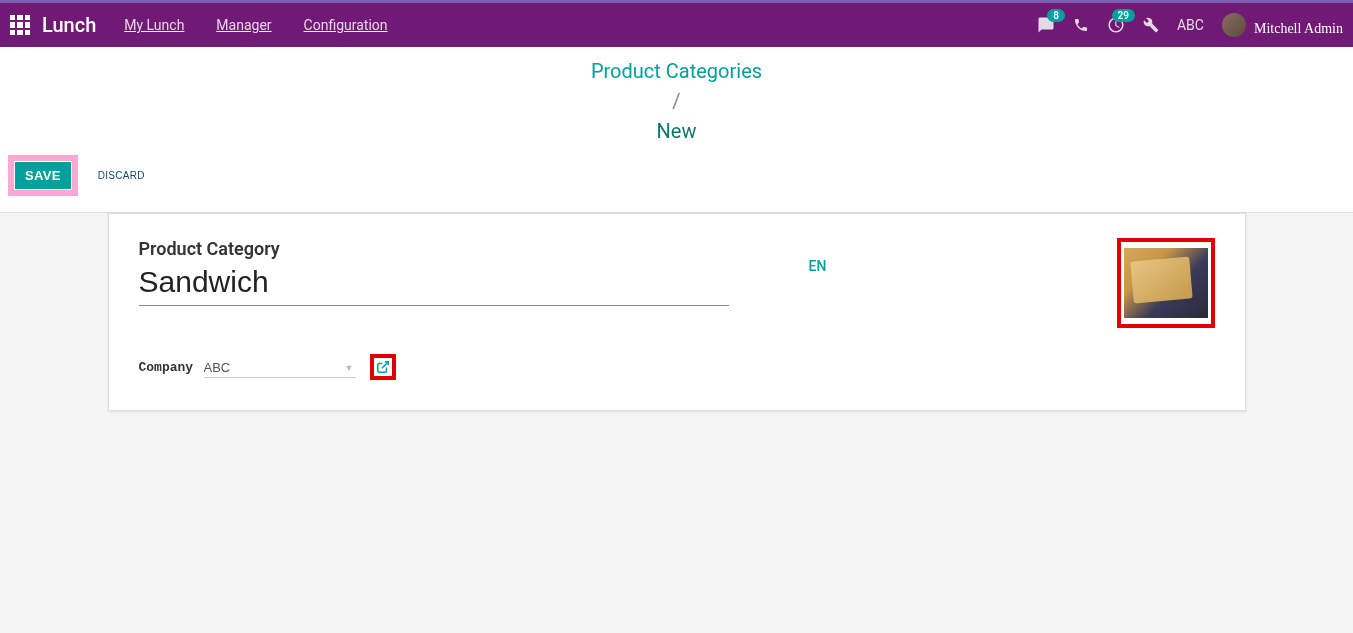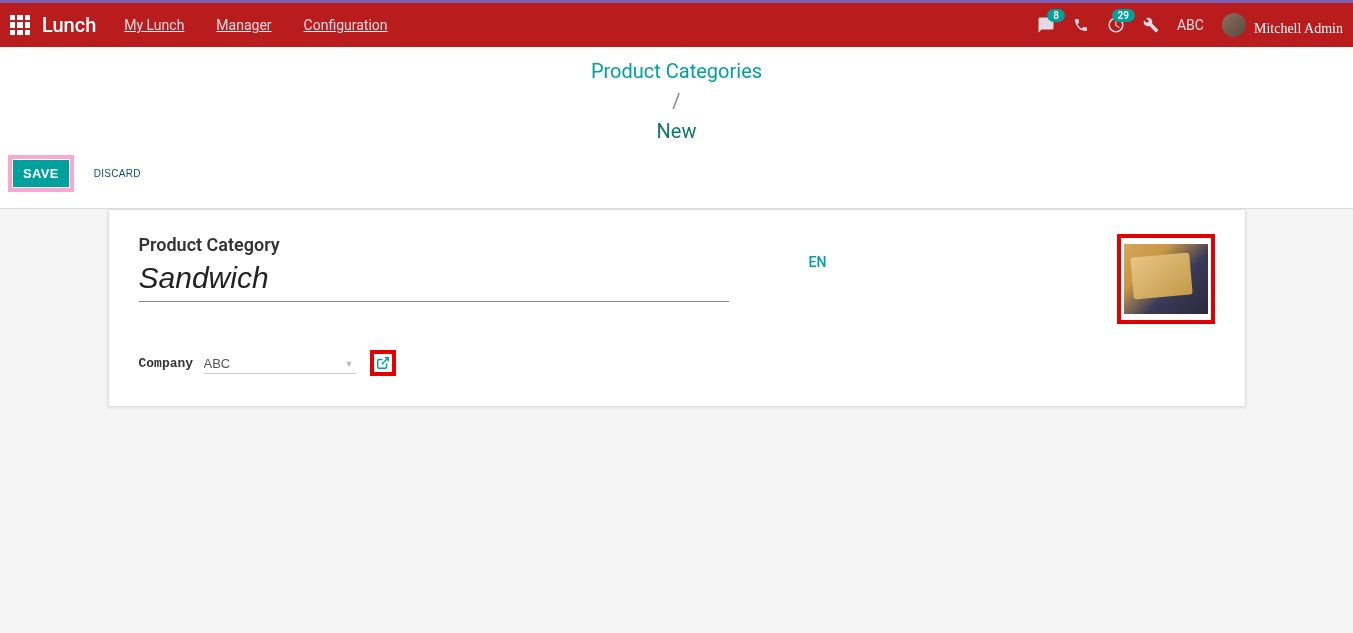--- a/index.html
+++ b/index.html
@@ -12,21 +12,21 @@
       background: #f5f5f5;
       width: 1353px;
       height: 633px;
       overflow: hidden;
     }
     .top-purple-line {
       height: 3px;
       background: #7c5fb3;
     }
     .navbar {
-      background: #b91c1c;
+      background: #701a75;
       height: 44px;
       display: flex;
       align-items: center;
       padding: 0 10px;
       color: #fff;
     }
     .apps-icon {
       width: 20px;
       height: 20px;
       display: grid;
@@ -146,21 +146,21 @@
       background: transparent;
       color: #0c4a6e;
       border: none;
       padding: 6px 10px;
       font-size: 10px;
       font-weight: 400;
       cursor: pointer;
       letter-spacing: 0.3px;
     }
     .highlight-box-save {
-      border: 4px solid #f9a8d4;
+      border: 6px solid #f9a8d4;
       display: inline-block;
       padding: 1px;
     }
     .content-area {
       padding: 0;
       display: flex;
       justify-content: center;
     }
     .form-card {
       background: #fff;
@@ -186,21 +186,20 @@
       margin-bottom: 4px;
     }
     .field-input-large {
       font-size: 30px;
       border: none;
       border-bottom: 1px solid #888;
       outline: none;
       width: 590px;
       padding: 2px 0 6px 0;
       color: #222;
-      font-style: italic;
     }
     .lang-indicator {
       font-size: 14px;
       color: #00a09d;
       font-weight: 500;
       cursor: pointer;
       position: absolute;
       left: 700px;
       top: 44px;
     }

